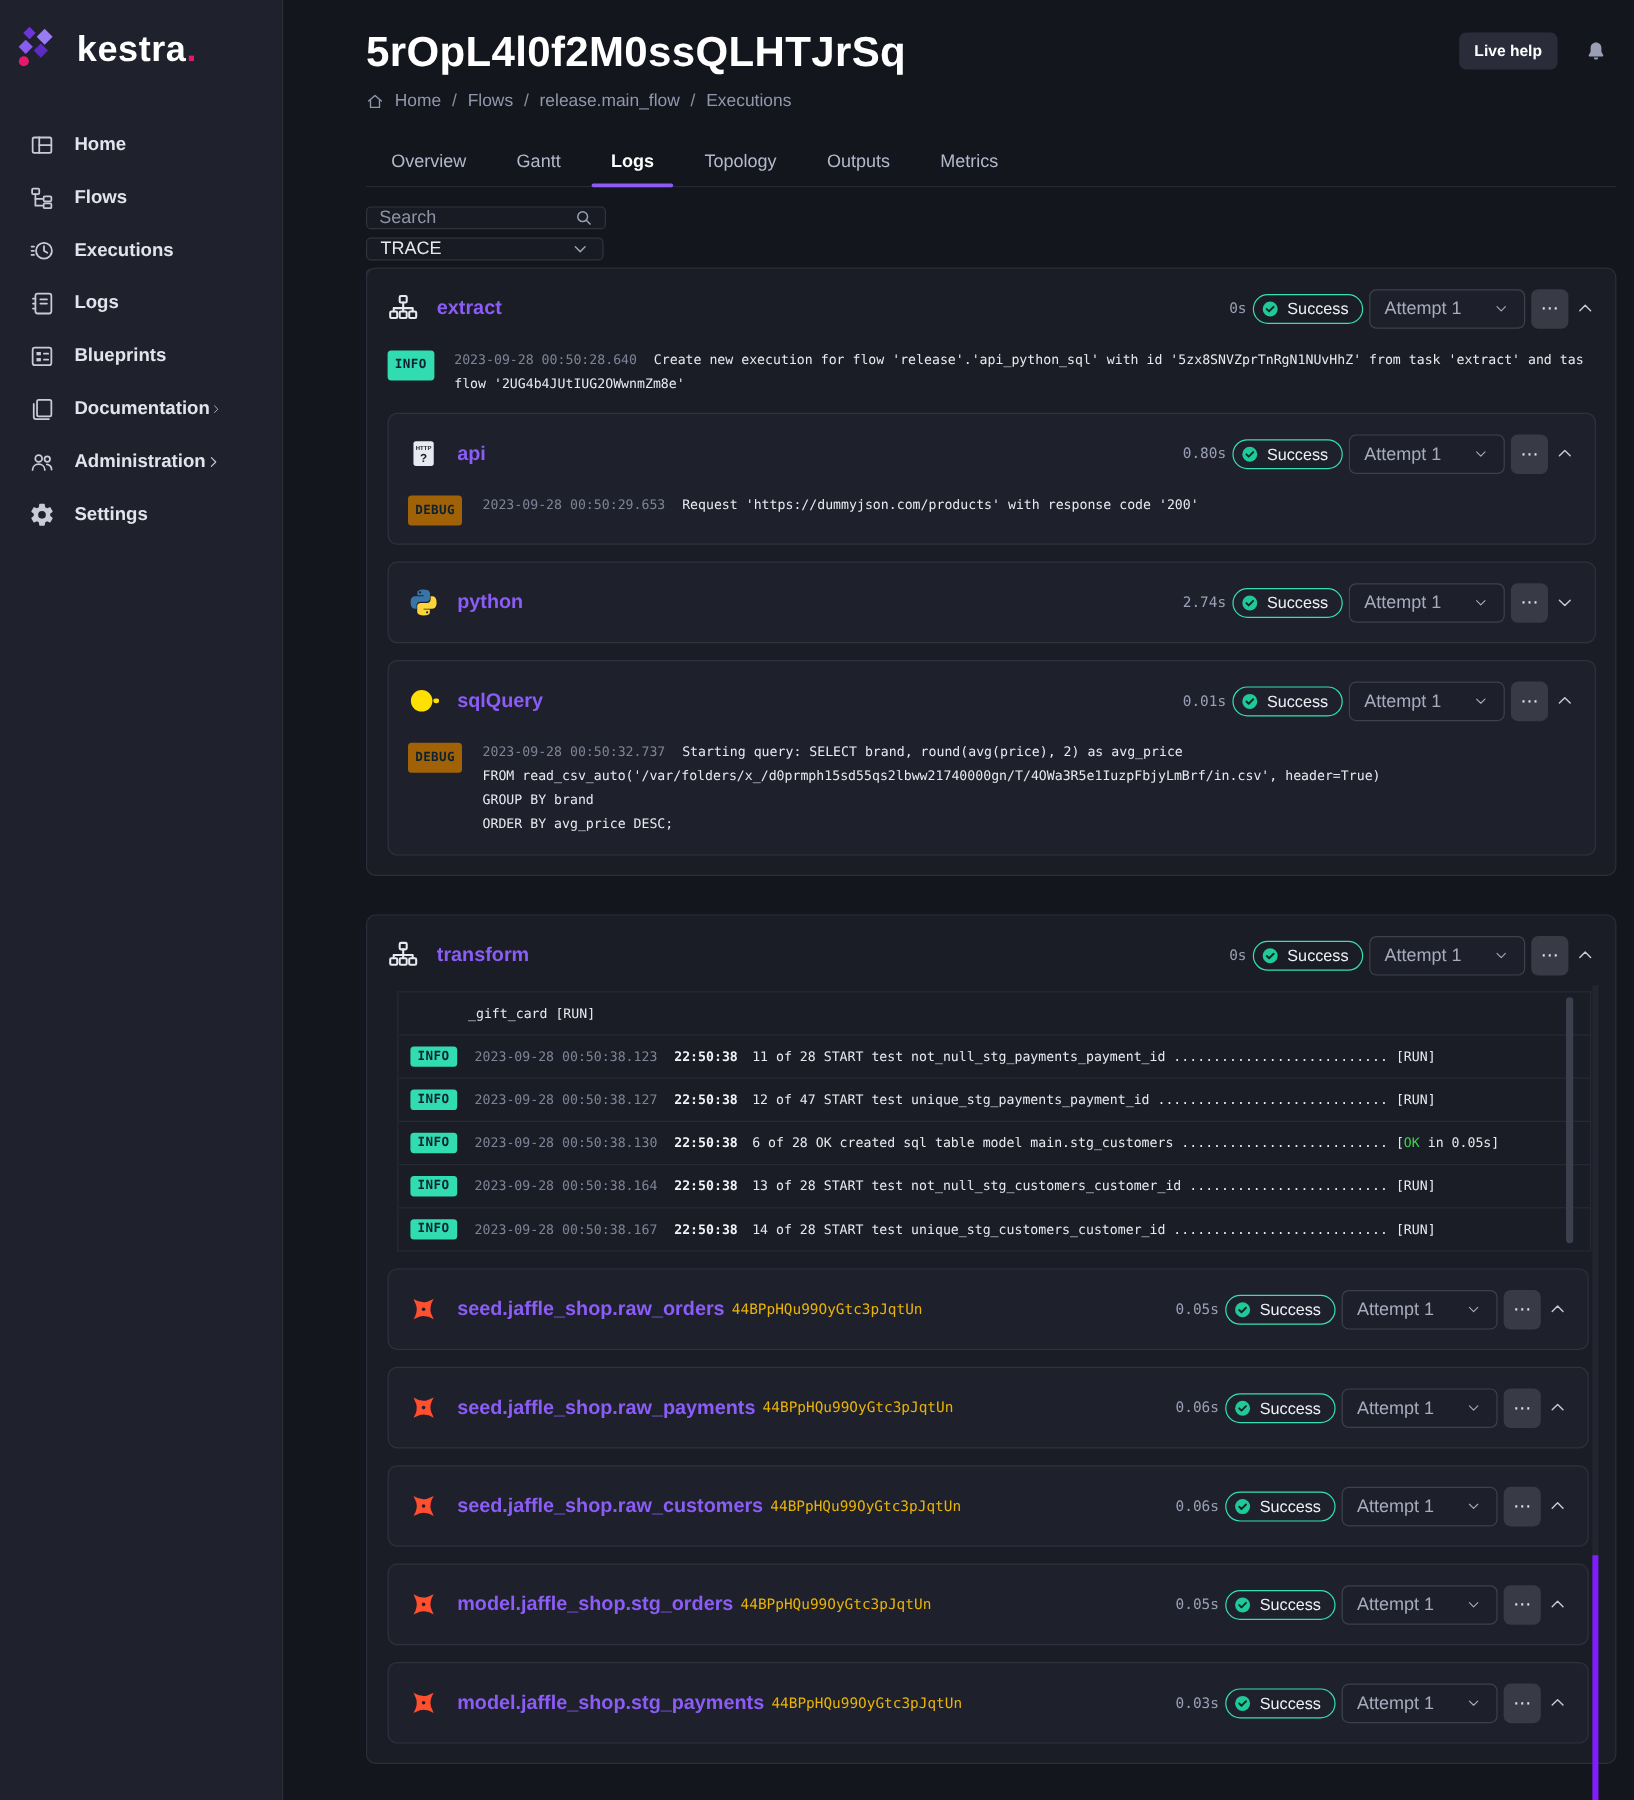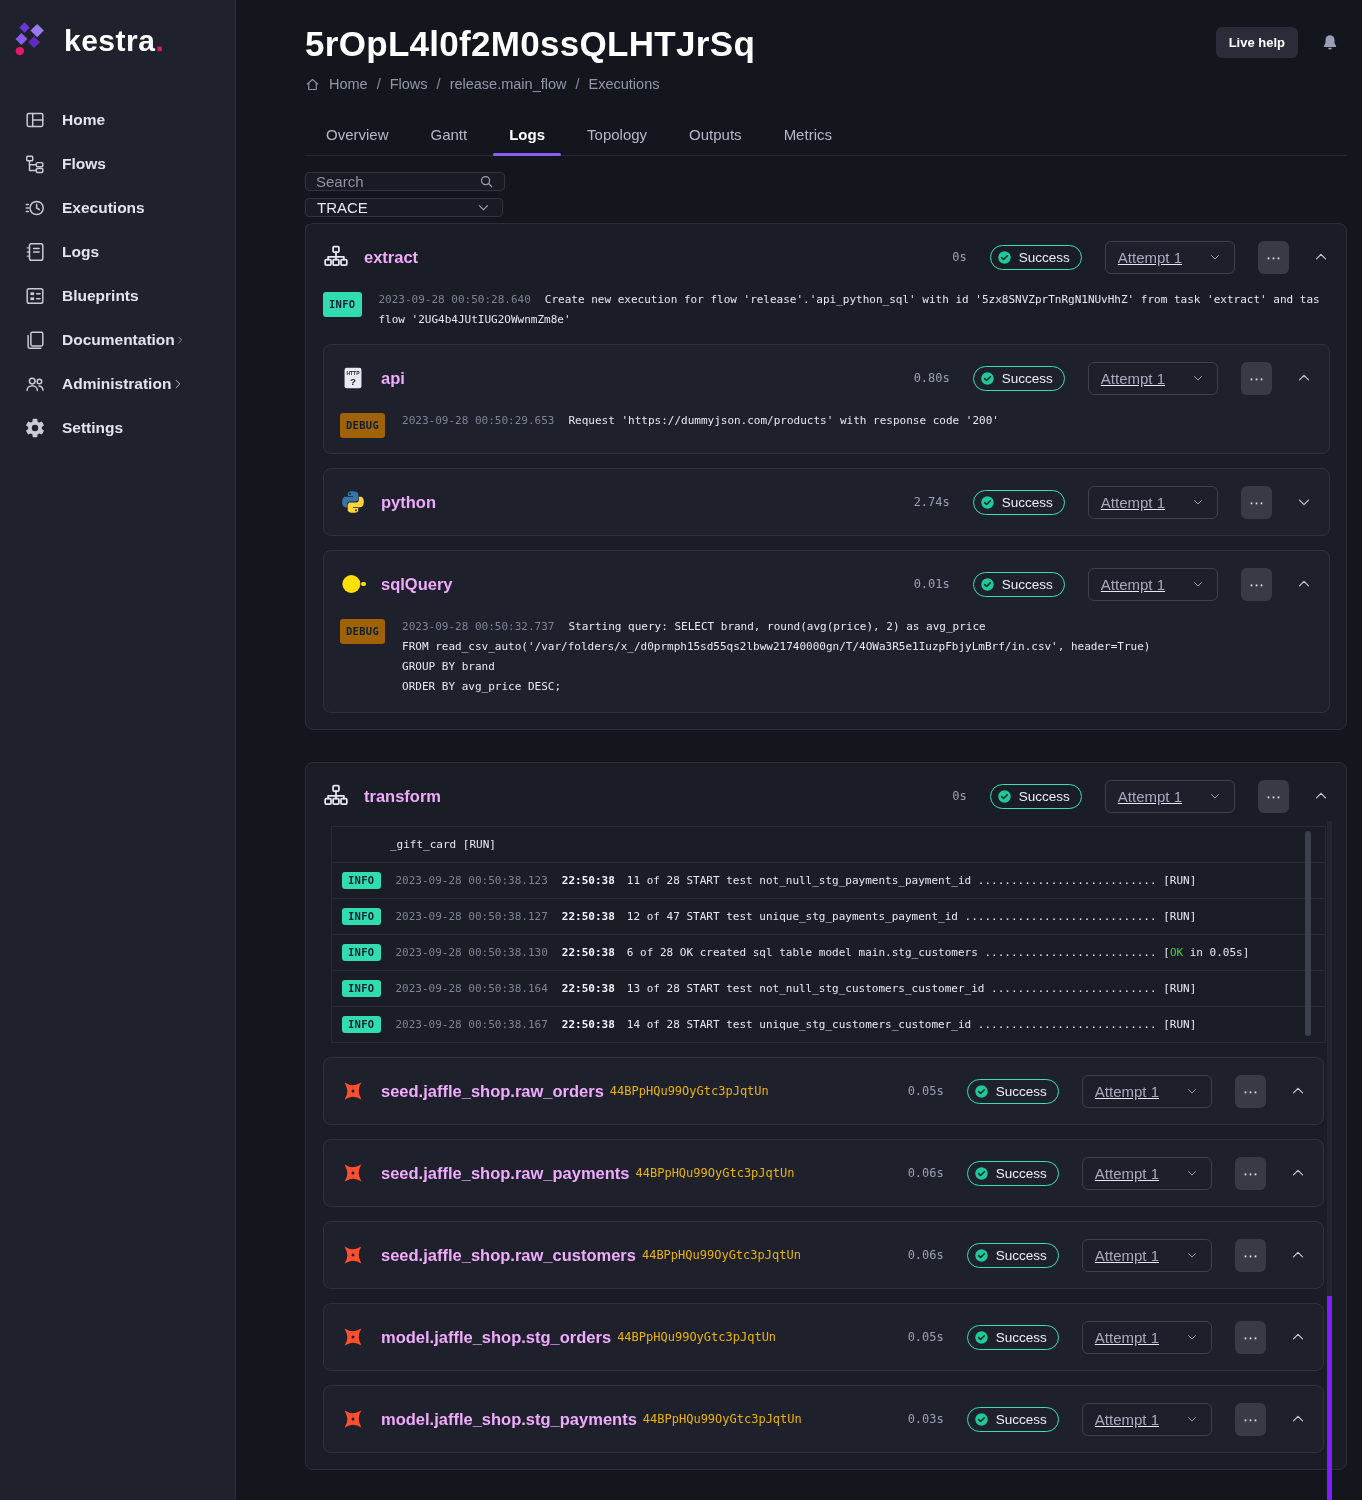--- a/index.html
+++ b/index.html
@@ -64,30 +64,30 @@
   .dl-btn svg { width:16px; height:16px; }
 
   
   .task-list { margin-top:20px; }
   .card { border:1px solid #2b2e3a; background:#1b1d26; border-radius:8px; }
   .card.outer { padding:15px 16px 16px 17px; margin-bottom:32px; position:relative; }
   .card.inner { background:#1e202b; border-color:#2f323e; margin-top:14px; padding:15px 16px; }
   .card-head { display:flex; align-items:center; height:36px; }
   .task-icon { width:26px; height:26px; margin-right:15px; color:#e8eaf2; flex:none; }
   .task-icon svg { display:block; width:100%; height:100%; }
-  .card-title { font-size:16.5px; font-weight:bold; color:#f0abfc; white-space:nowrap;text-align:right; }
+  .card-title { font-size:16.5px; font-weight:bold; color:#8b5cf6; white-space:nowrap;text-align:right; }
   .title-suffix { font-size:12px; color:#eab308; margin-left:6px; }
-  .head-right { margin-left:auto; display:flex; align-items:center; gap:23px; }
+  .head-right { margin-left:auto; display:flex; align-items:center; gap:5px; }
   .duration { font-size:12px; color:#9aa0b5; }
   .status-pill { display:flex; align-items:center; gap:7px; height:25px; padding:0 11px 0 6px;
     border:1.5px solid #36e0b4; border-radius:13px; }
   .status-pill .chk { width:15px; height:15px; }
   .status-pill span { font-size:13.5px; color:#eef0f6; }
   .attempt-select { display:flex; align-items:center; gap:26px; height:33px; padding:0 12px;
-    background:#1d1f2a; border:1px solid #3d414e; border-radius:6px; cursor:pointer;text-decoration:underline; }
+    background:#1d1f2a; border:1px solid #3d414e; border-radius:6px; cursor:pointer; }
   .attempt-select span { font-size:15px; color:#a7abbd; }
   .attempt-select .ctl-icon { width:14px; height:14px; }
   .more-btn { width:31px; height:33px; background:#383b45; border:none; border-radius:6px;
     color:#dfe2ea; font-size:15px; cursor:pointer; line-height:1; }
   .caret-btn { width:18px; height:18px; color:#c7cad6; cursor:pointer; background:none; border:none; padding:0; }
   .caret-btn svg { width:100%; height:100%; }
 
   
   .log-entry { display:flex; align-items:flex-start; margin-top:15px;
     font-family:"DejaVu Sans Mono", monospace; font-size:11px; line-height:20px; }

